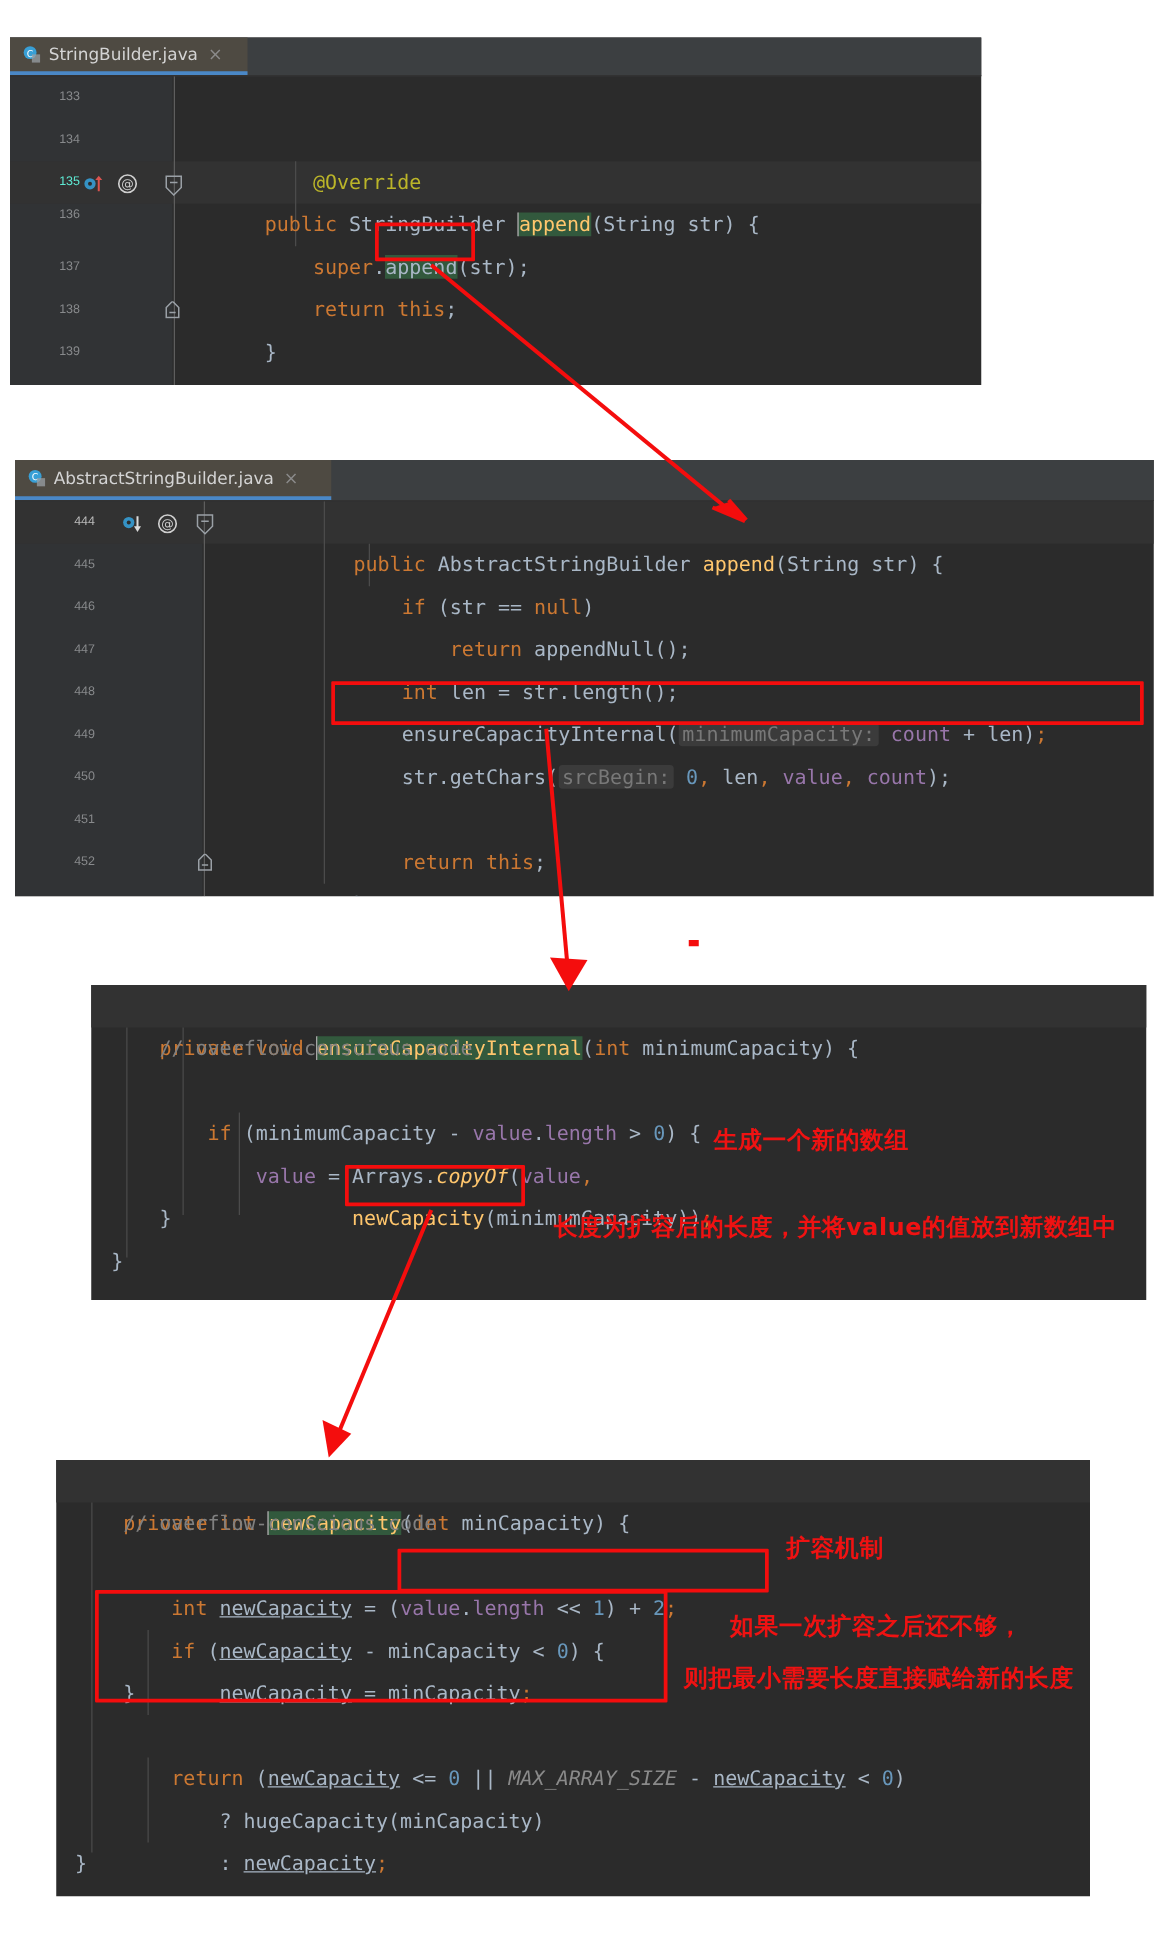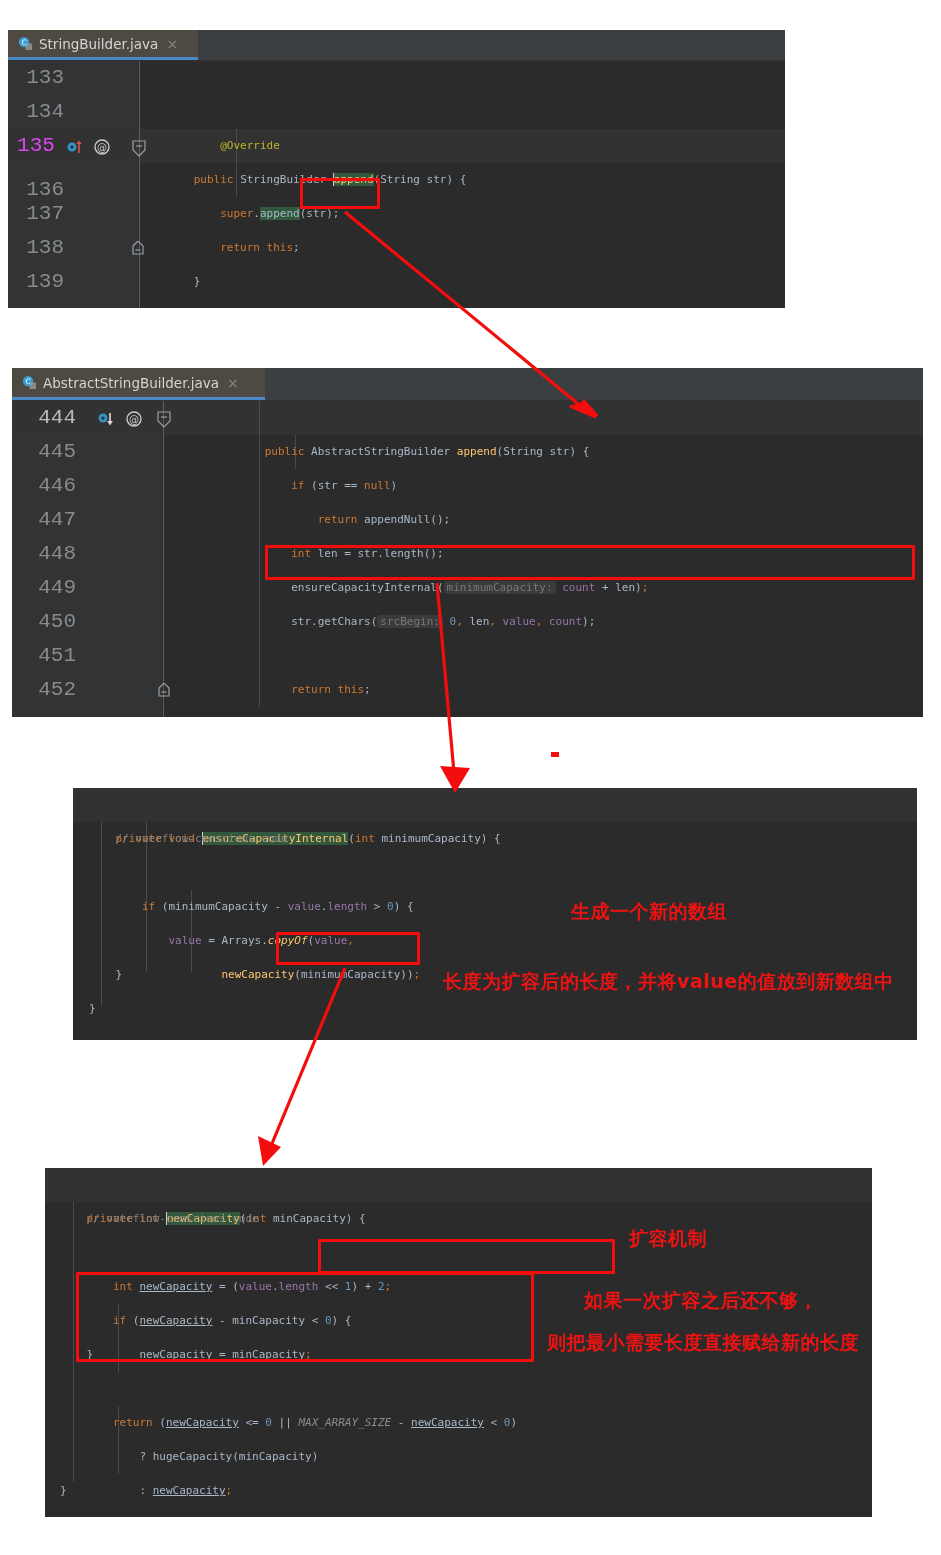--- a/index.html
+++ b/index.html
@@ -12,22 +12,22 @@
   
   .tabbar{position:absolute;left:0;right:0;top:0;height:30px;background:#3c3f41;border-bottom:1px solid #323232;}
   .tab{position:absolute;left:0;top:0;height:30px;background:#4e4a42;display:flex;align-items:center;
        padding:0 8px 0 10px;box-sizing:border-box;border-bottom:3px solid #4a88c7;}
   .tab-ico{width:15px;height:15px;margin-right:6px;flex:0 0 auto;}
   .tab-label{font-family:"DejaVu Sans","Liberation Sans",sans-serif;font-size:13.5px;color:#d4d4d4;white-space:nowrap;}
   .tab-close{font-family:"DejaVu Sans","Liberation Sans",sans-serif;font-size:14px;color:#8b8b8b;margin-left:8px;}
   
   .editor{position:absolute;left:0;right:0;overflow:hidden;}
   .gutter{position:absolute;left:0;top:0;bottom:0;background:#313335;}
-  .lnum{font-size:21px;color:#888a8c;text-align:right;flex:0 0 auto;font-family:Liberation Mono, monospace;}
-  .code{position:absolute;white-space:pre;font-size:11px;color:#a9b7c6;letter-spacing:0px;}
+  .lnum{font-size:10px;color:#888a8c;text-align:right;flex:0 0 auto;font-family:Liberation Sans, sans-serif;}
+  .code{position:absolute;white-space:pre;font-size:16px;color:#a9b7c6;letter-spacing:0px;}
   .hl-row{position:absolute;background:#323232;}
   .indent{position:absolute;width:1px;background:#4b4b4b;}
 
   
   .kw{color:#cc7832;}
   .id{color:#a9b7c6;}
   .mth{color:#ffc66d;}
   .fld{color:#9876aa;}
   .num{color:#6897bb;}
   .anno{color:#bbb529;}
@@ -62,22 +62,22 @@
   </div>
 
   <div class="editor" style="top:31px;height:247px;">
     <div class="gutter" style="width:130px;"></div>
     <div class="hl-row" style="left:0;top:68px;right:0;height:34px;"></div>
     <div class="indent" style="left:131px;top:0;height:247px;background:#5e5e5e;"></div>
     <div class="indent" style="left:228px;top:68px;height:68px;"></div>
 
     <div class="lnum" style="position:absolute;left:0;top:0;width:56px;line-height:34px;">133</div>
     <div class="lnum" style="position:absolute;left:0;top:34px;width:56px;line-height:34px;">134</div>
-    <div class="lnum" style="position:absolute;left:0;top:68px;width:56px;line-height:34px;color:#d946ef;text-align:center;">135</div>
-    <div class="lnum" style="position:absolute;left:0;top:112px;width:56px;line-height:34px;">136</div>
+    <div class="lnum" style="position:absolute;left:0;top:68px;width:56px;line-height:34px;color:#5eead4;">135</div>
+    <div class="lnum" style="position:absolute;left:0;top:94px;width:56px;line-height:34px;">136</div>
     <div class="lnum" style="position:absolute;left:0;top:136px;width:56px;line-height:34px;">137</div>
     <div class="lnum" style="position:absolute;left:0;top:170px;width:56px;line-height:34px;">138</div>
     <div class="lnum" style="position:absolute;left:0;top:204px;width:56px;line-height:34px;">139</div>
 
     <svg class="gico" style="left:59px;top:78px;" width="18" height="16" viewBox="0 0 18 16">
       <circle cx="5" cy="8" r="4.5" fill="#3592c4"></circle>
         <circle cx="5" cy="8" r="1.6" fill="#2b2b2b"></circle>
       <path d="M12 14 L12 3" stroke="#d9534f" stroke-width="1.6"></path>
       <path d="M12 1.5 L9.2 5 L14.8 5 Z" fill="#d9534f"></path>
     </svg>

